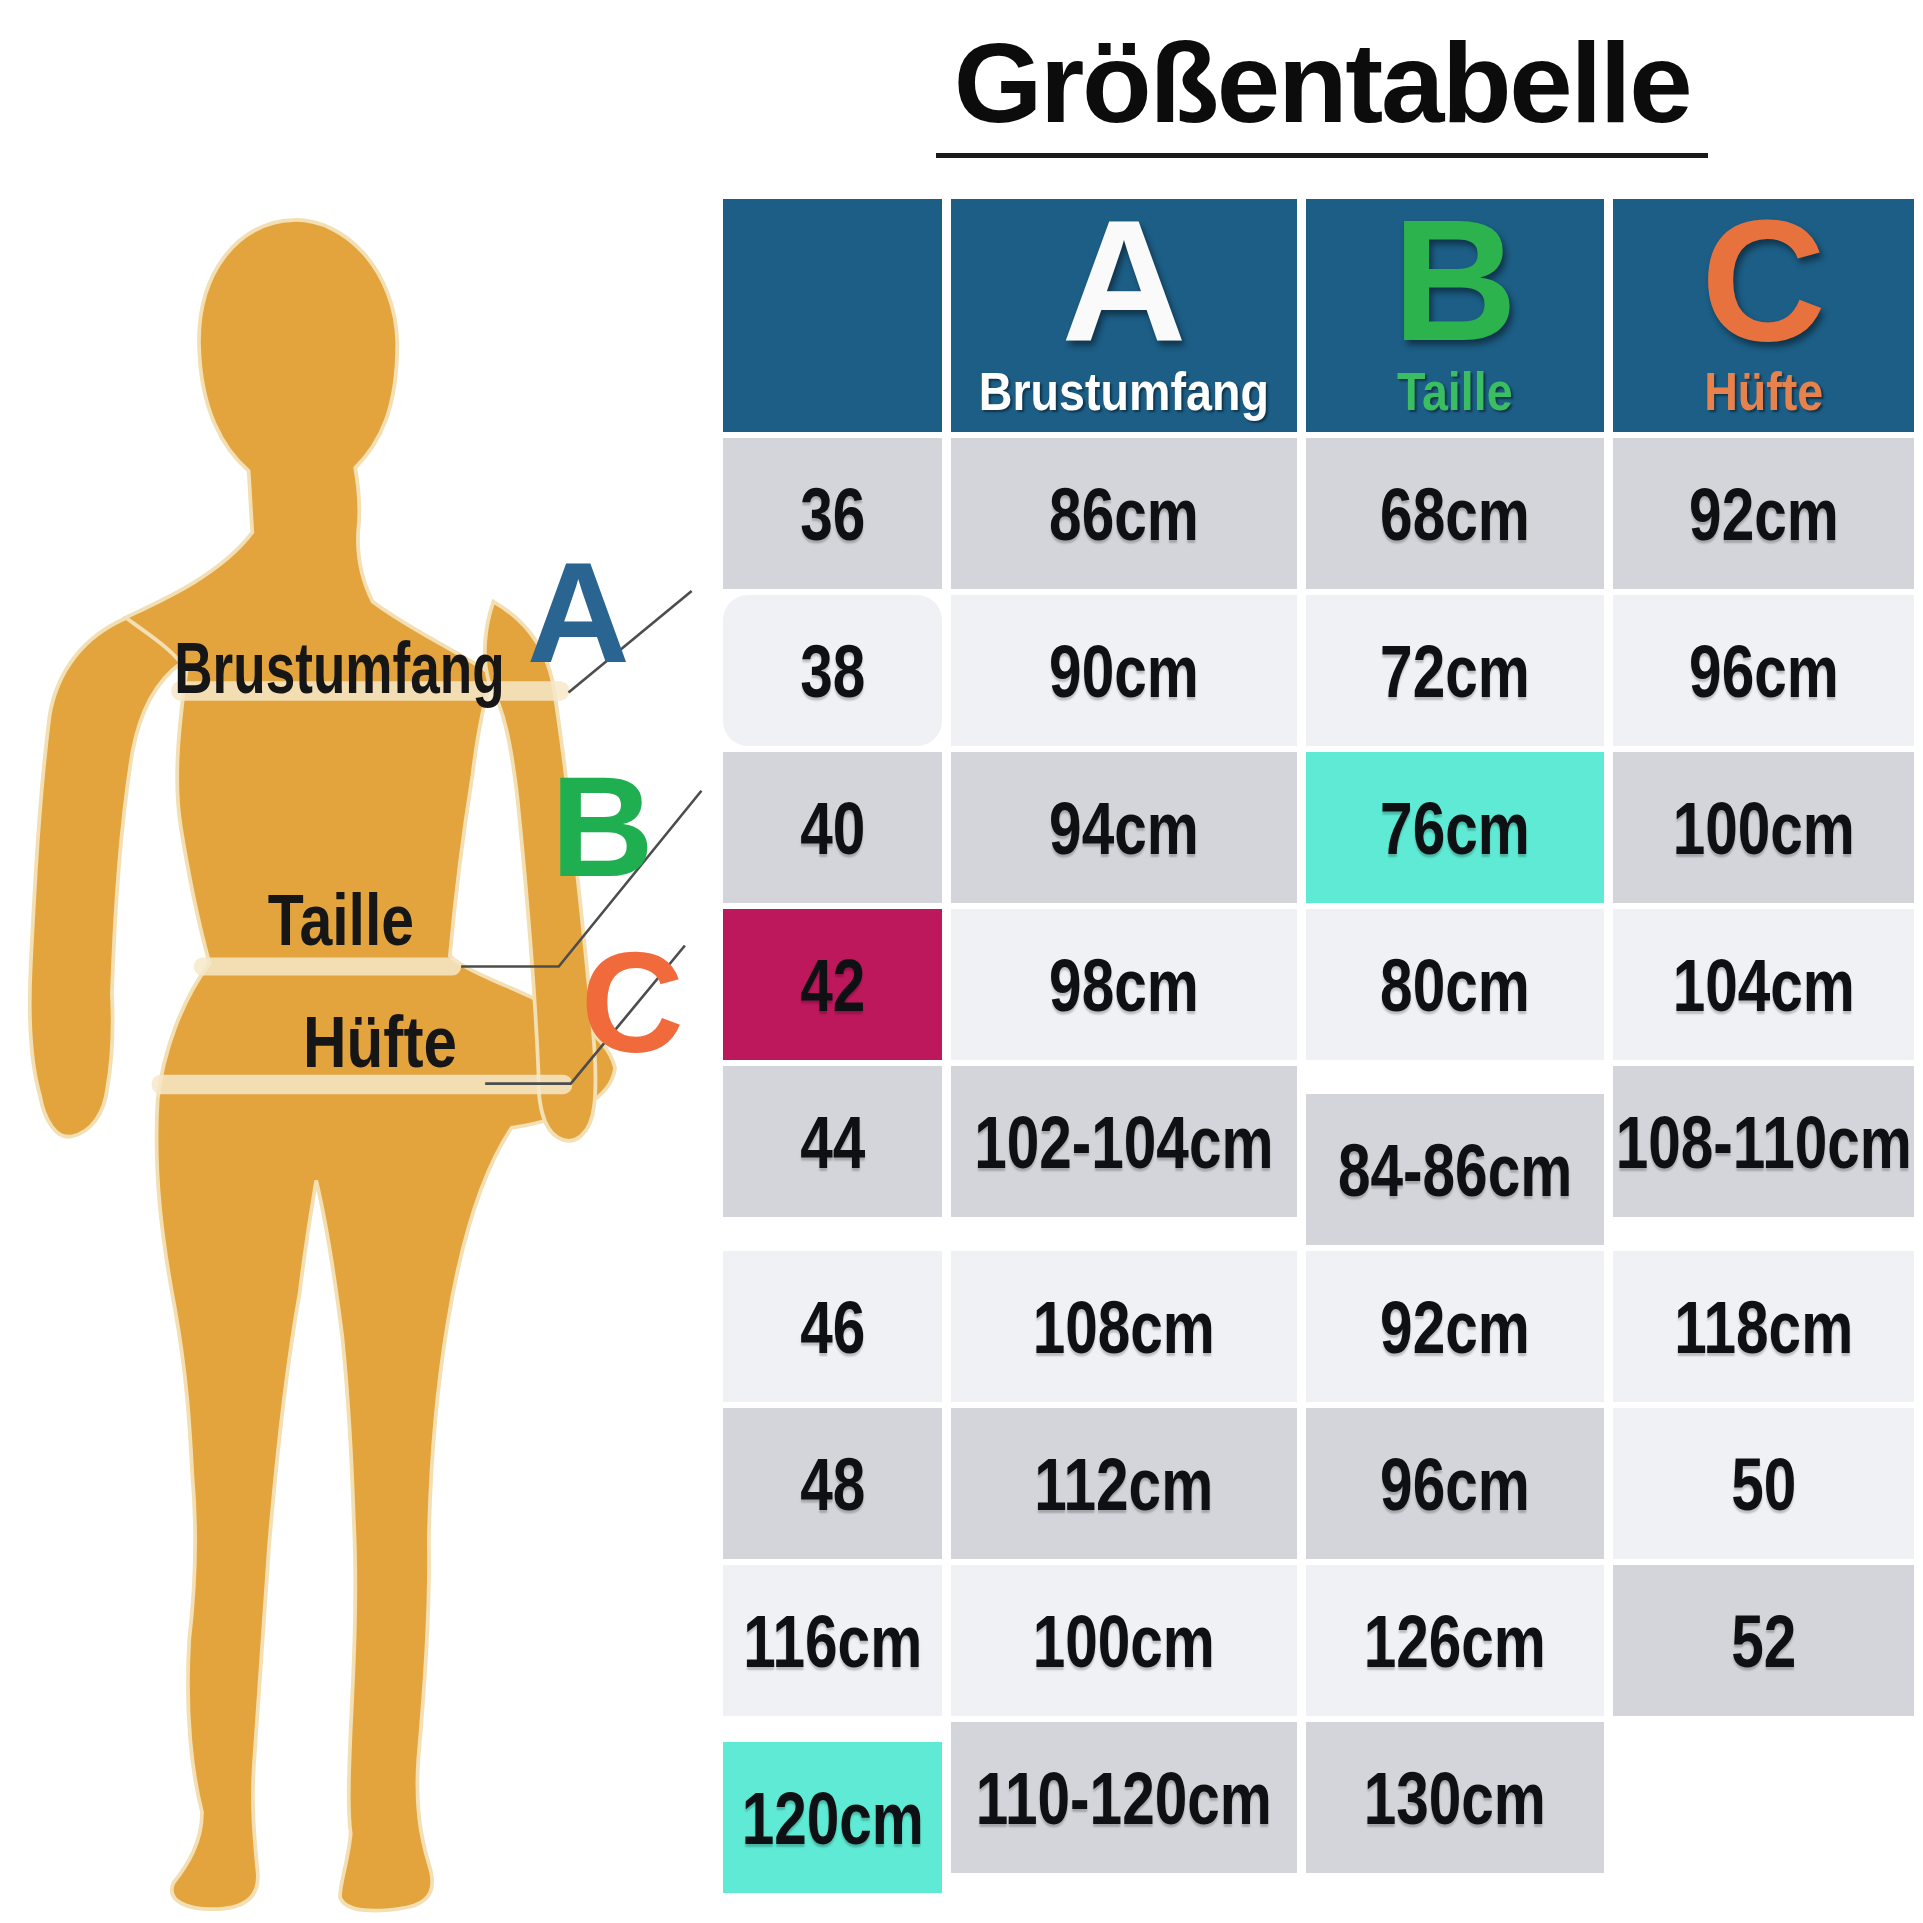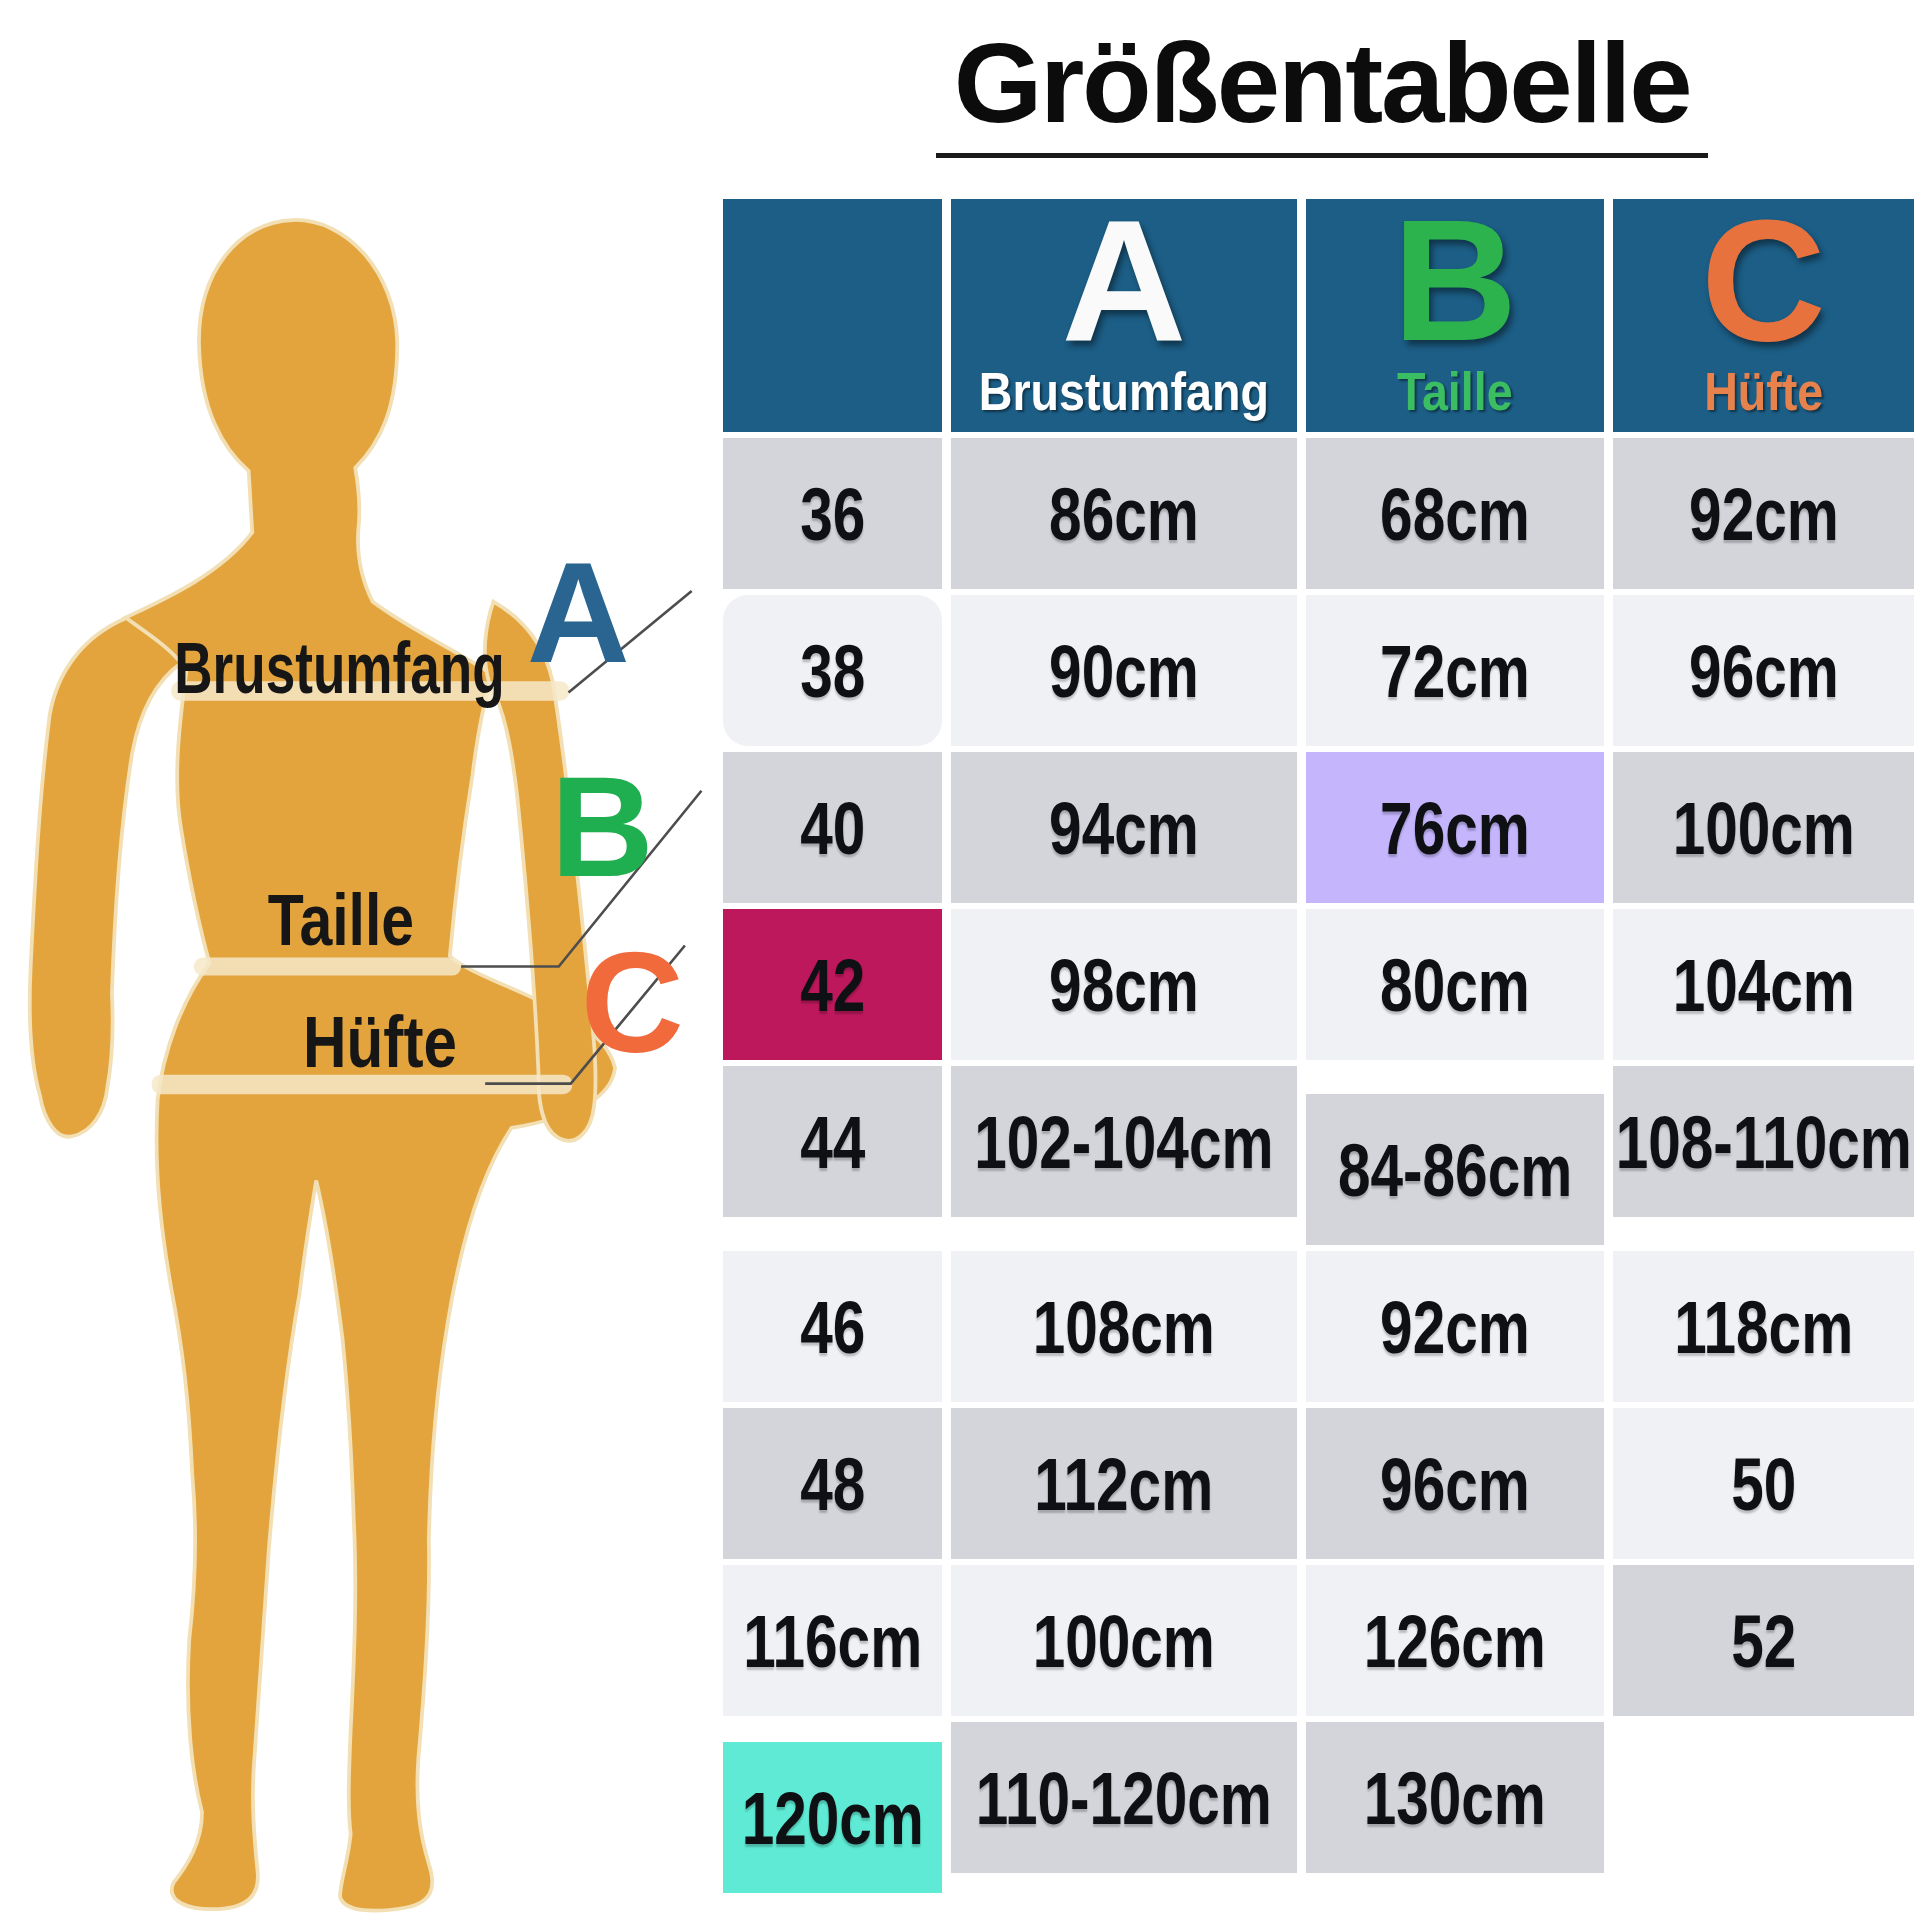--- a/index.html
+++ b/index.html
@@ -163,21 +163,21 @@
       </div>
       <div class="tcell" style="background: rgb(239, 241, 245);">
         <span class="cval">96cm</span>
       </div>
       <div class="tcell" style="background: rgb(211, 213, 219);">
         <span class="cval">40</span>
       </div>
       <div class="tcell" style="background: rgb(211, 213, 219);">
         <span class="cval">94cm</span>
       </div>
-      <div class="tcell" style="background: #c4b5fd;">
+      <div class="tcell" style="background: #5eead4;">
         <span class="cval">76cm</span>
       </div>
       <div class="tcell" style="background: rgb(211, 213, 219);">
         <span class="cval">100cm</span>
       </div>
       <div class="tcell" style="background: #be185d;">
         <span class="cval">42</span>
       </div>
       <div class="tcell" style="background: rgb(239, 241, 245);">
         <span class="cval">98cm</span>

